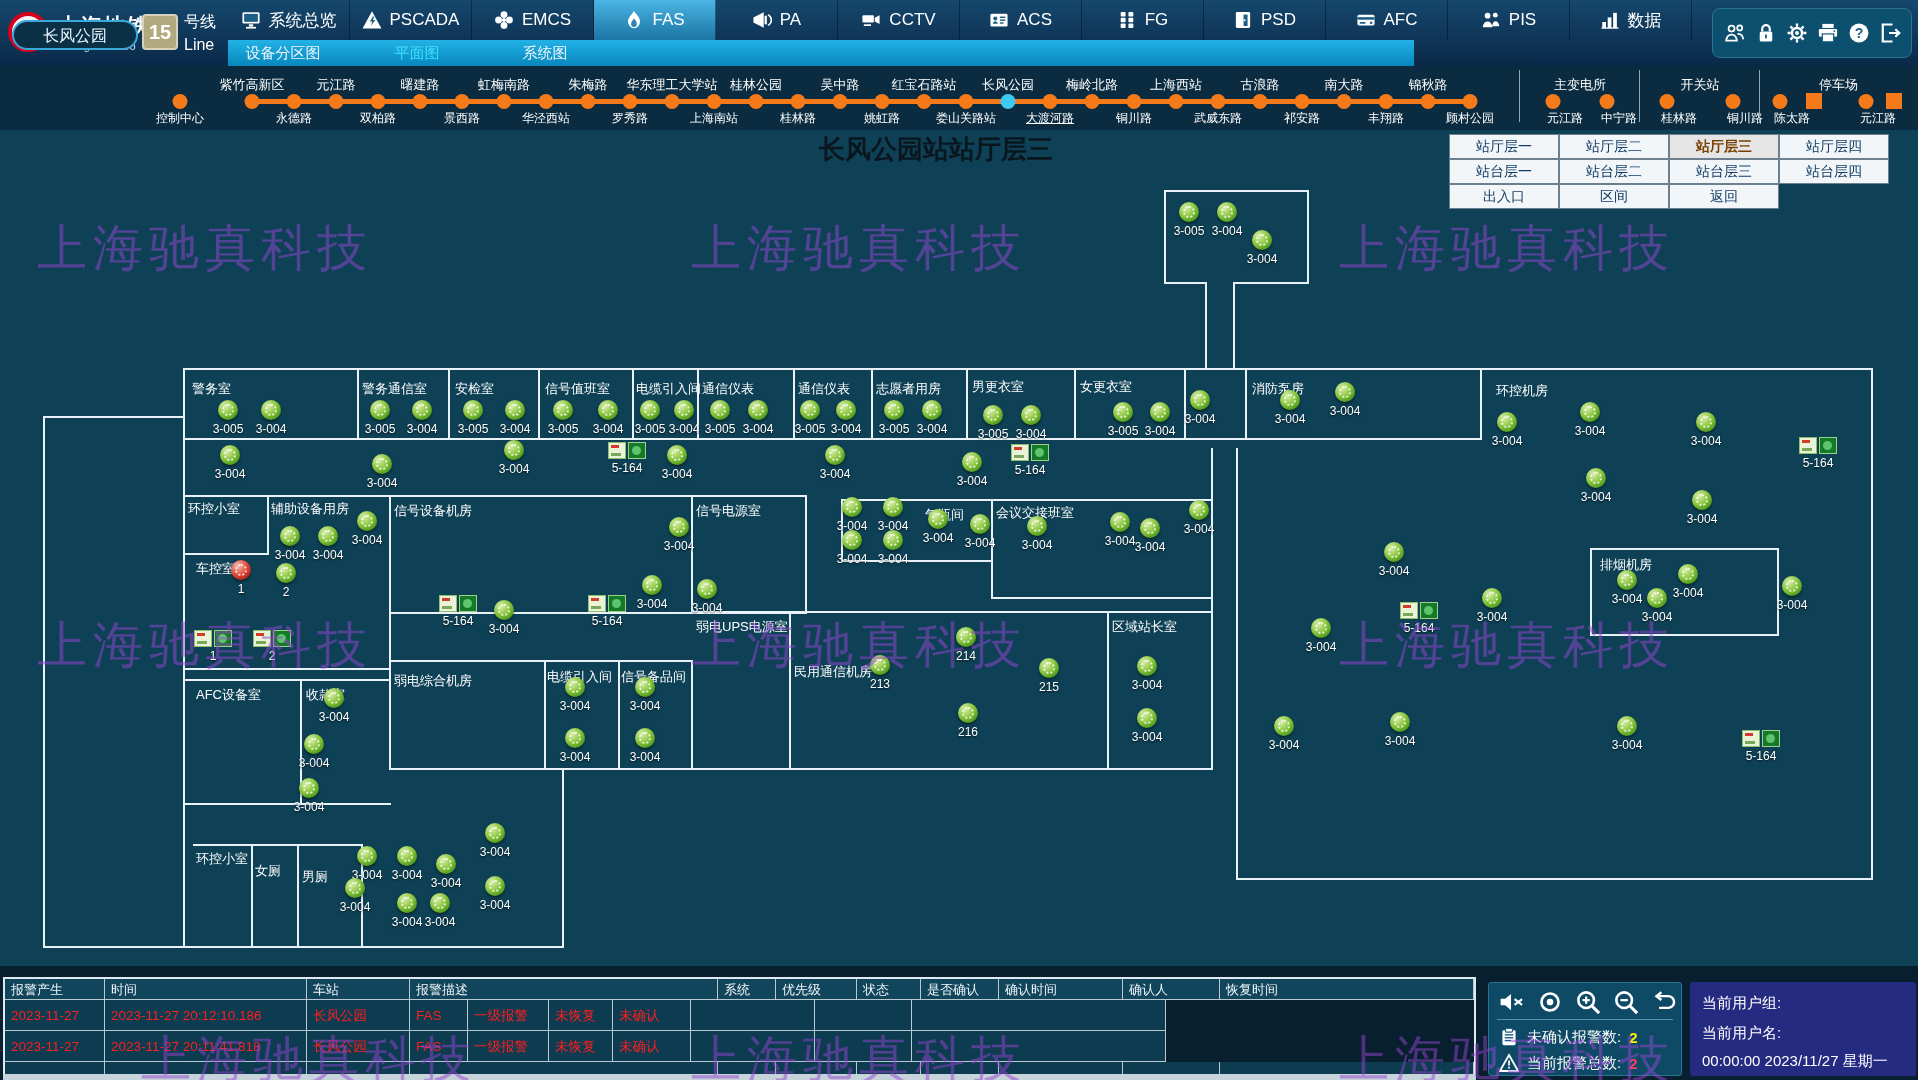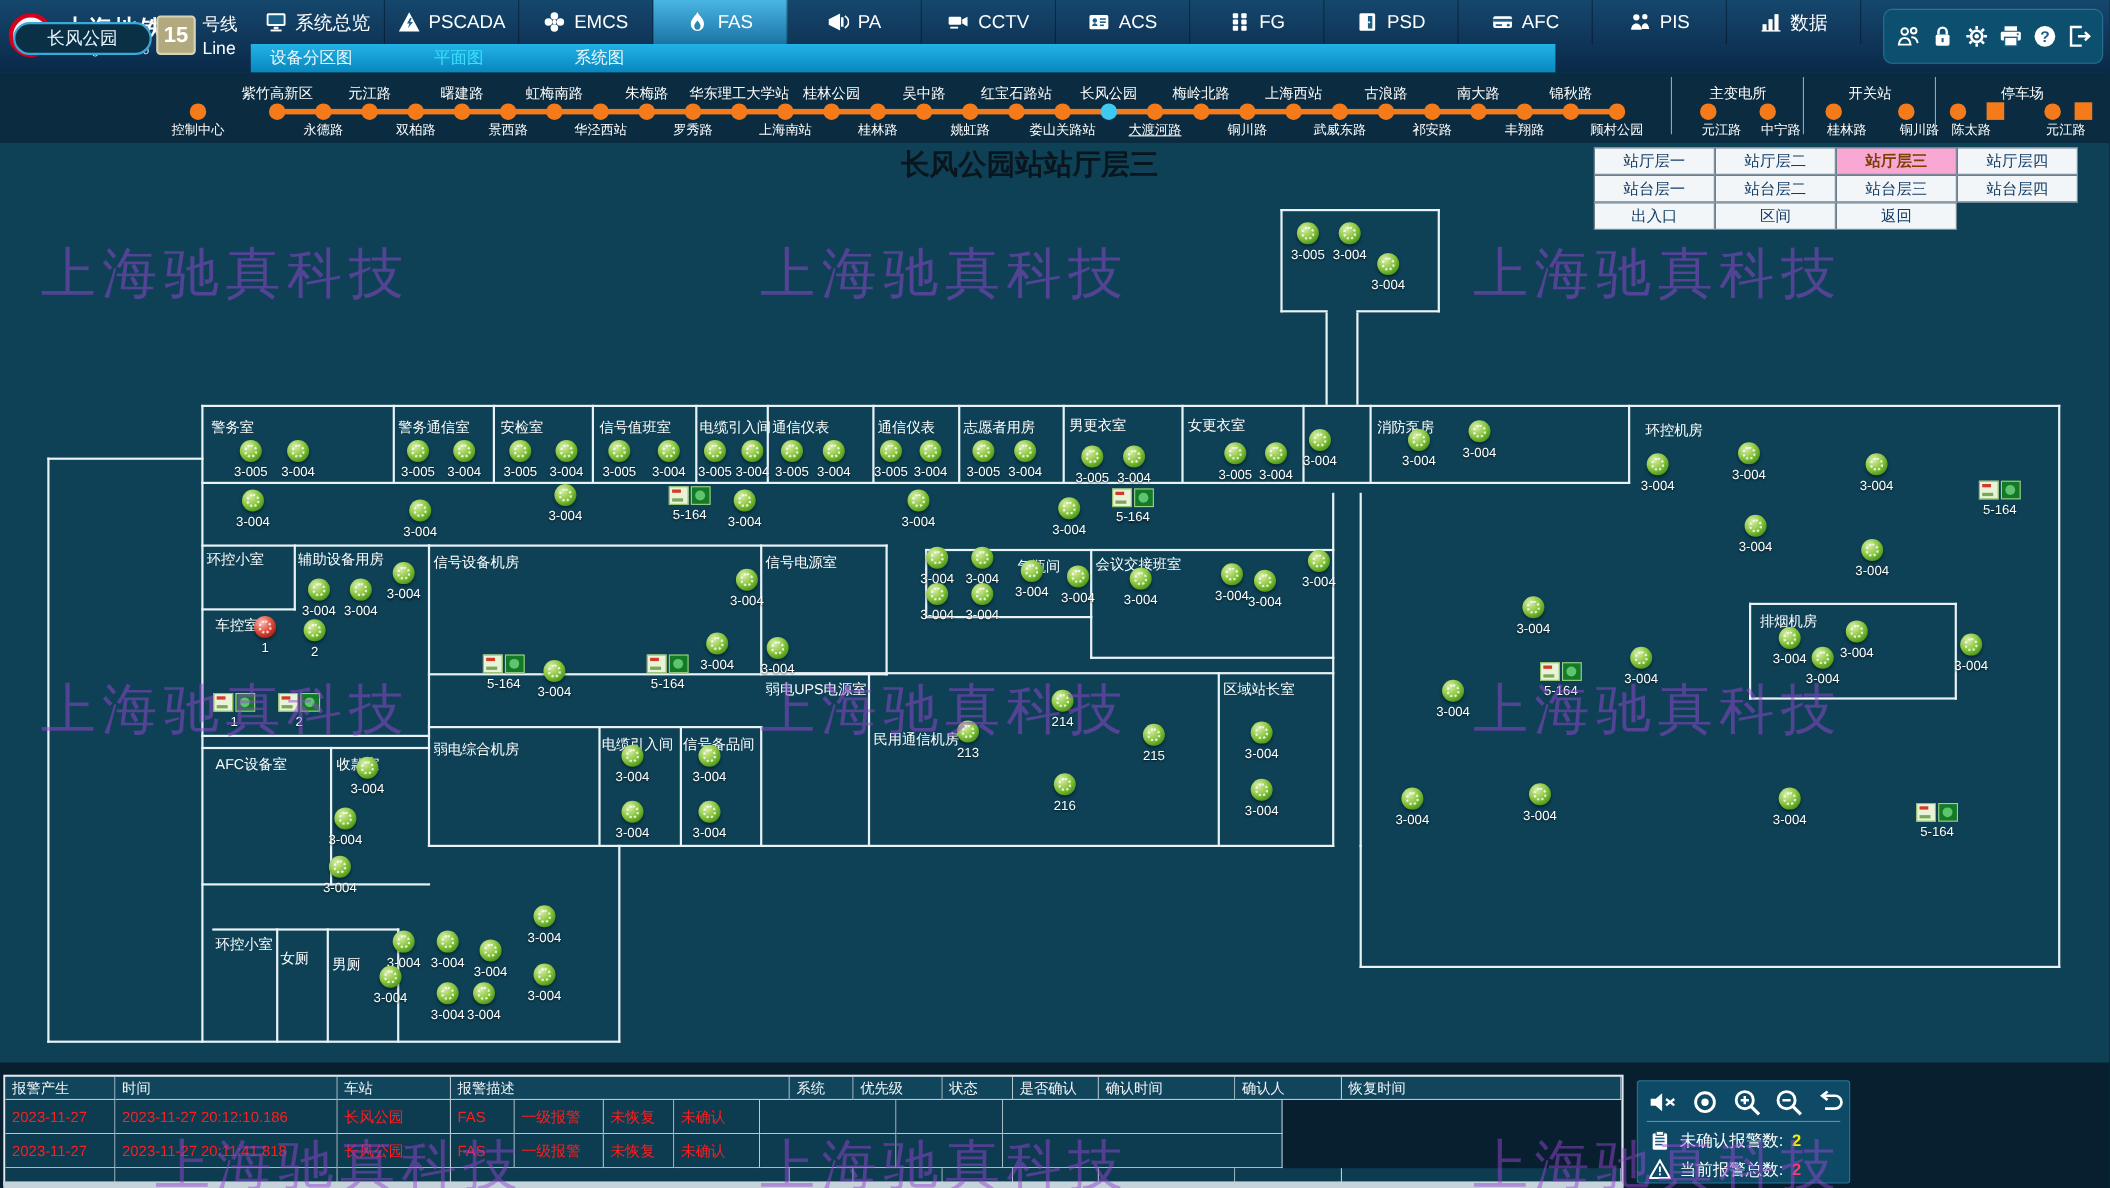--- a/index.html
+++ b/index.html
@@ -31,21 +31,21 @@
   .st-dot{position:absolute;top:28px;width:15px;height:15px;border-radius:50%;background:#f57a1a;transform:translateX(-50%);cursor:pointer;}
   .st-dot.cur{background:#3ec9f2;}
   .st-sq{position:absolute;top:27px;width:16px;height:16px;background:#f57a1a;transform:translateX(-50%);cursor:pointer;}
   .st-top{position:absolute;top:10px;width:130px;text-align:center;transform:translateX(-50%);color:#fff;font-size:13px;white-space:nowrap;}
   .st-bot{position:absolute;top:44px;width:130px;text-align:center;transform:translateX(-50%);color:#fff;font-size:12px;white-space:nowrap;}
   .grp-divider{position:absolute;top:4px;width:1px;height:52px;background:#8fa8b8;}
   .grp-title{position:absolute;top:10px;transform:translateX(-50%);color:#fff;font-size:13px;white-space:nowrap;}
   
   #page-title{position:absolute;left:936px;top:132px;transform:translateX(-50%);font-size:26px;font-weight:bold;color:#0a161e;white-space:nowrap;}
   .floor-btn{position:absolute;width:110px;height:25px;background:#f2f6f8;border:1px solid #6b7f8f;box-sizing:border-box;color:#123c66;font-size:14px;text-align:center;line-height:23px;cursor:pointer;}
-  .floor-btn.active{background:#f9a8d4;color:#7a4000;font-weight:bold;}
+  .floor-btn.active{background:#e5e5e5;color:#7a4000;font-weight:bold;}
   
   .wall{position:absolute;background:#e9f3f7;}
   .room-label{position:absolute;color:#fff;font-size:13px;white-space:nowrap;}
   .det{position:absolute;width:20px;height:20px;border-radius:50%;background:radial-gradient(circle at 35% 30%,#d9efad,#8bc63f 45%,#4f9a1d 75%,#3a7a12);box-shadow:0 2px 3px rgba(0,0,0,.45);cursor:pointer;}
   .det::after{content:"";position:absolute;inset:4px;border-radius:50%;border:2px dotted rgba(255,255,255,.8);}
   .det.red{background:radial-gradient(circle at 35% 30%,#f8c0b8,#e0503f 45%,#a81f12 78%,#7c130a);}
   .det-label{position:absolute;width:56px;text-align:center;color:#fff;font-size:12px;white-space:nowrap;text-shadow:0 1px 2px rgba(0,0,0,.7);}
   .devbox{position:absolute;width:38px;height:17px;display:flex;gap:2px;cursor:pointer;}
   .devbox .a{flex:1;background:#e8f3d8;border:1px solid #8fbf6a;box-sizing:border-box;position:relative;}
   .devbox .a::before{content:"";position:absolute;left:2px;top:2px;width:8px;height:3px;background:#d23b2a;}
@@ -776,14 +776,19 @@
         <span class="cico"><svg viewBox="0 0 14 14">
             <path d="M7 1.4 13.4 12.6H.6Z" fill="none" stroke="#fff" stroke-width="1.3"></path>
             <rect x="6.4" y="5.2" width="1.2" height="3.6" fill="#fff"></rect>
             <rect x="6.4" y="9.6" width="1.2" height="1.3" fill="#fff"></rect>
           </svg></span>
         <span class="clabel">当前报警总数:</span>
         <span class="cvalue" style="color: rgb(255, 61, 102);">2</span>
       </div>
     </div>
 
+  <div id="user-panel">
+    <div class="up-line" style="top:12px">当前用户组:</div>
+    <div class="up-line" style="top:42px">当前用户名:</div>
+    <div class="up-line" style="top:70px">00:00:00   2023/11/27   星期一</div>
+  </div>
 
 </div>
 
 </body></html>

